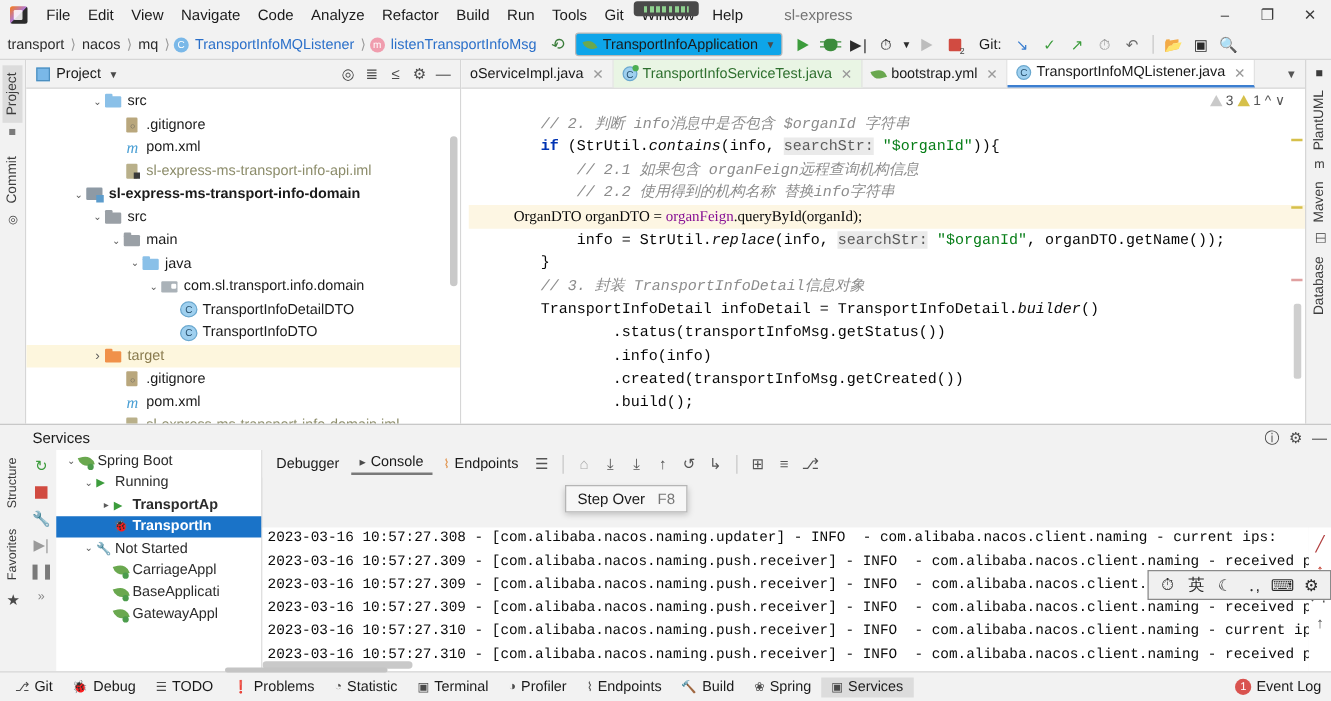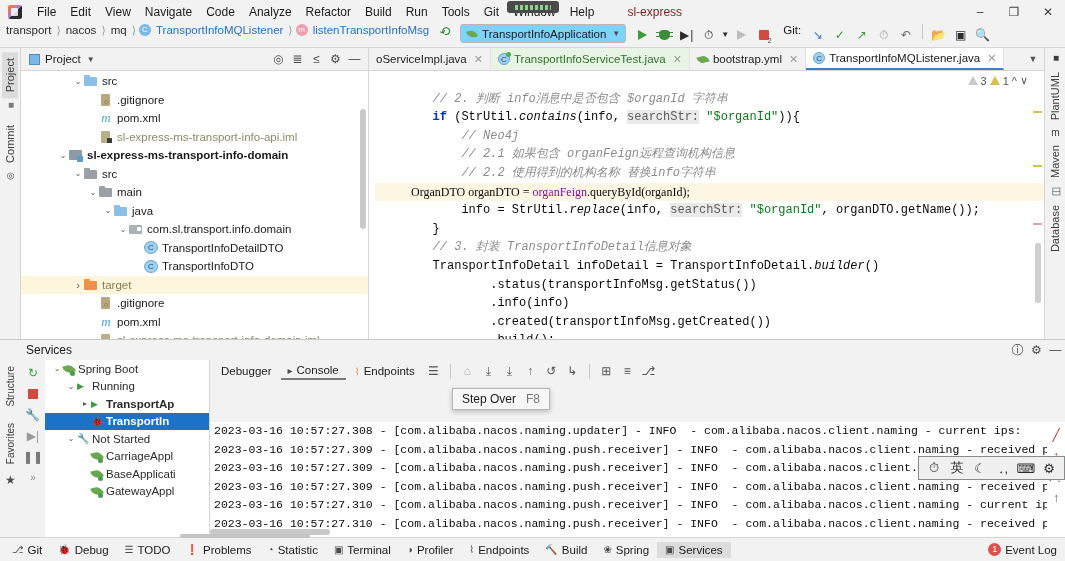--- a/index.html
+++ b/index.html
@@ -11,36 +11,36 @@
     background: #f2f2f2;
     -webkit-font-smoothing: antialiased;
   }
   .ide { position:relative; width:1065px; height:561px; display:flex; flex-direction:column; }
 
   
   .menubar { height:24px; background:#f2f2f2; display:flex; align-items:center; padding-left:4px; position:relative;}
   .logo { width:14px; height:14px; margin:0 8px 0 4px; background:linear-gradient(135deg,#f97a12 0%,#b07bda 50%,#2b2b2b 51%,#2b2b2b 100%); border-radius:2px; position:relative;}
   .logo::after{content:"";position:absolute;left:3px;top:3px;width:7px;height:8px;background:#fff;opacity:.85;border-radius:1px;}
   .menu-item { padding:2px 7px; font-size:12px; color:#1a1a1a; cursor:default; white-space:nowrap;}
-  .proj-name { margin-left:26px; font-size:12px; color:#7f1d1d;}
+  .proj-name { margin-left:26px; font-size:12px; color:#737373;}
   .win-ctrl { position:absolute; right:0; top:0; height:24px; display:flex; align-items:center;}
   .win-btn { width:34px; height:24px; display:flex; align-items:center; justify-content:center; font-size:12px; color:#3c3c3c;}
   .recorder { position:absolute; left:50%; transform:translateX(-50%); top:1px; width:52px; height:12px; background:#4a4a4a; border-radius:3px; display:flex; align-items:center; justify-content:center;}
   .recorder i{display:block;width:36px;height:5px;background:repeating-linear-gradient(90deg,#8fd18f 0 3px,#4a4a4a 3px 5px);}
 
   
-  .navbar { height:24px; background:#f2f2f2; display:flex; padding-left:4px; border-bottom:1px solid #d6d6d6; position:relative;}
+  .navbar { height:24px; background:#f2f2f2; display:flex; align-items:center; padding-left:4px; border-bottom:1px solid #d6d6d6; position:relative;}
   .crumb { font-size:11.5px; color:#2b2b2b; padding:0 2px; white-space:nowrap;}
   .crumb.blue{color:#2a6fc9;}
   .crumb-sep { color:#9a9a9a; padding:0 3px; font-size:11px;}
   .cicon { display:inline-block; width:12px; height:12px; border-radius:50%; font-size:8px; line-height:12px; text-align:center; color:#fff; margin-right:3px; vertical-align:-2px;}
   .cicon.c{background:#7ab8e8;}
   .cicon.m{background:#f09dae;}
   .hammer { color:#3a7d3a; margin:0 8px 0 10px; font-size:13px; transform:rotate(-20deg); display:inline-block;}
-  .runcfg { display:flex; align-items:center; height:19px; border:1px solid #b7b7b7; border-radius:3px; background:#7dd3fc; padding:0 5px; margin-right:6px;}
+  .runcfg { display:flex; align-items:center; height:19px; border:1px solid #b7b7b7; border-radius:3px; background:#0ea5e9; padding:0 5px; margin-right:6px;}
   .runcfg .leaf{width:12px;height:12px;margin-right:4px;position:relative;}
   .runcfg .leaf::before{content:"";position:absolute;left:1px;top:2px;width:10px;height:8px;background:#6aa84f;border-radius:0 9px 0 9px;transform:rotate(-20deg);}
   .runcfg .txt{font-size:11.5px;color:#1a1a1a;}
   .runcfg .caret{margin-left:6px;font-size:8px;color:#4a4a4a;}
   .tb-ic { width:21px; height:21px; display:flex; align-items:center; justify-content:center; margin-right:1px; font-size:12px;}
   .play { width:0;height:0;border-left:9px solid #3c9c3c;border-top:5.5px solid transparent;border-bottom:5.5px solid transparent;}
   .play.gray{border-left-color:#bdbdbd;}
   .bug { width:11px;height:10px;background:#3c8c3c;border-radius:4px 4px 5px 5px;position:relative;}
   .bug::before{content:"";position:absolute;left:-3px;top:2px;width:17px;height:1.5px;background:#3c8c3c;}
   .bug::after{content:"";position:absolute;left:-3px;top:6px;width:17px;height:1.5px;background:#3c8c3c;}
@@ -376,21 +376,20 @@
           </div>
           <div class="tabs-right">
             <div style="width:18px;text-align:center;font-size:9px;color:#555;">▼</div>
           </div>
         </div>
       <div class="edbody">
         <div class="codearea" id="codearea">
             <div class="cline"></div>
             <div class="cline">        <span class="cmt">// 2. 判断 info消息中是否包含 $organId 字符串</span></div>
             <div class="cline">        <span class="kw">if</span> (StrUtil.<span class="mth">contains</span>(info, <span class="param">searchStr:</span> <span class="str">"$organId"</span>)){</div>
-            <div class="cline">            <span class="cmt">// Neo4j</span></div>
             <div class="cline">            <span class="cmt">// 2.1 如果包含 organFeign远程查询机构信息</span></div>
             <div class="cline">            <span class="cmt">// 2.2 使用得到的机构名称 替换info字符串</span></div>
             <div class="cline hl">            OrganDTO organDTO = <span class="field">organFeign</span>.queryById(organId);</div>
             <div class="cline">            info = StrUtil.<span class="mth">replace</span>(info, <span class="param">searchStr:</span> <span class="str">"$organId"</span>, organDTO.getName());</div>
             <div class="cline">        }</div>
             <div class="cline">        <span class="cmt">// 3. 封装 TransportInfoDetail信息对象</span></div>
             <div class="cline">        TransportInfoDetail infoDetail = TransportInfoDetail.<span class="mth">builder</span>()</div>
             <div class="cline">                .status(transportInfoMsg.getStatus())</div>
             <div class="cline">                .info(info)</div>
             <div class="cline">                .created(transportInfoMsg.getCreated())</div>

